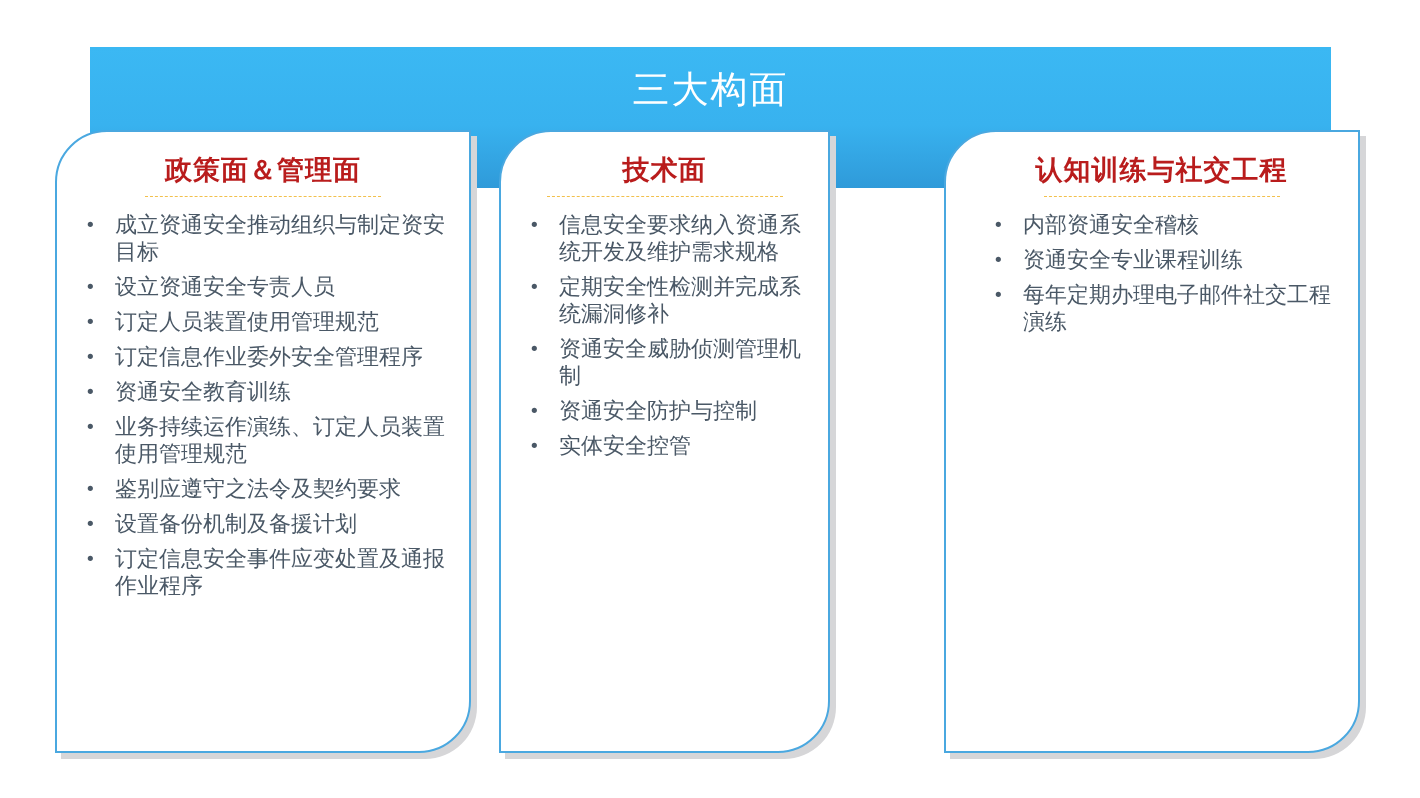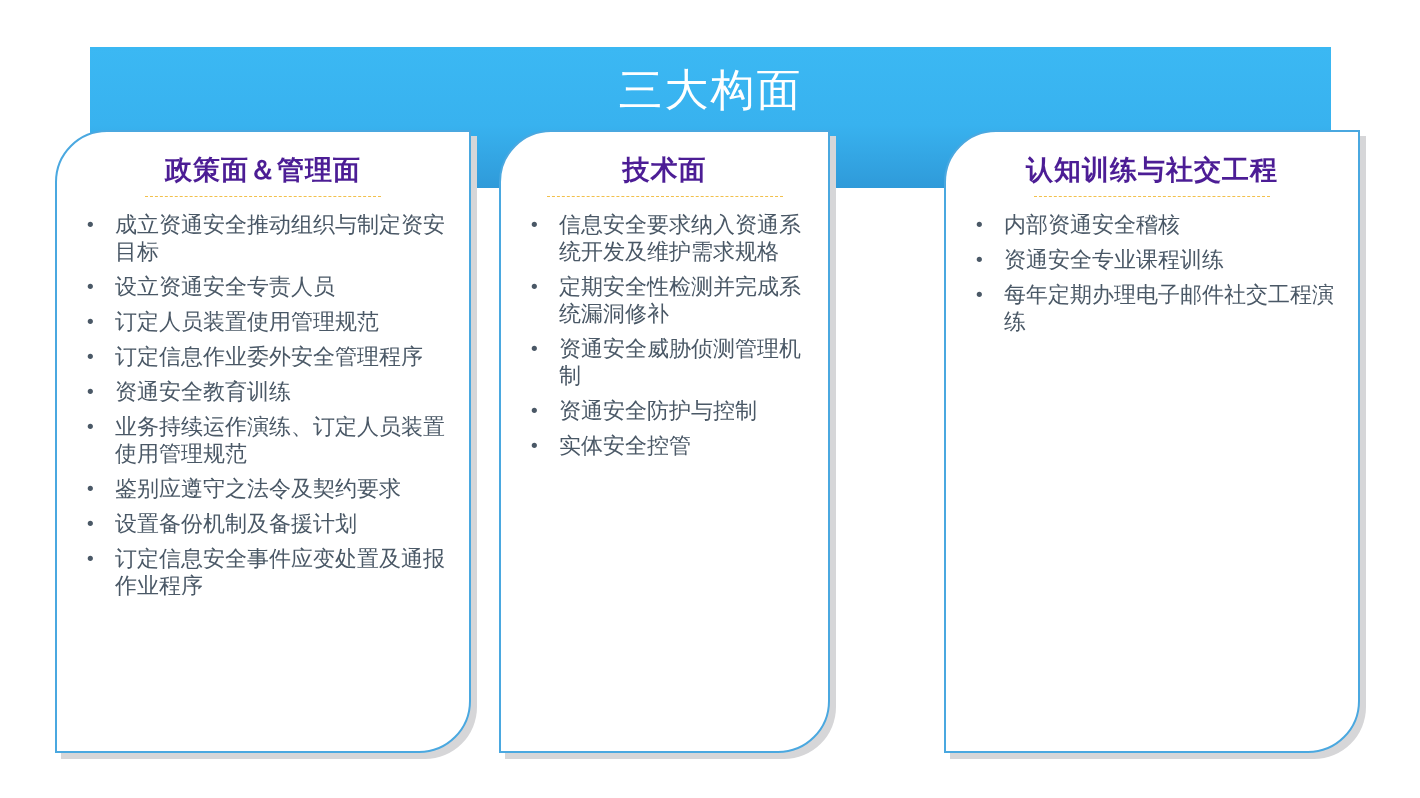--- a/index.html
+++ b/index.html
@@ -4,33 +4,33 @@
 <style>
   html, body { margin: 0; padding: 0; background: #ffffff; }
   body { width: 1420px; height: 798px; position: relative; overflow: hidden;
          font-family: "DejaVu Sans", "Liberation Sans", sans-serif; }
   .band {
     position: absolute; left: 90px; top: 47px; width: 1241px; height: 141px;
     background: linear-gradient(to bottom, #3bb8f3 0%, #38b2ef 55%, #2f9ad9 100%);
   }
   .band-title {
     position: absolute; left: 0; right: 0; top: 18px; text-align: center;
-    color: #ffffff; font-size: 44px; letter-spacing: 2px; line-height: 50px;
+    color: #ffffff; font-size: 37px; letter-spacing: 2px; line-height: 50px;
   }
   .card {
     position: absolute; top: 130px; height: 623px; background: #ffffff;
     border: 2px solid #4aa8e0; box-sizing: border-box;
     border-top-left-radius: 52px; border-bottom-right-radius: 52px;
     box-shadow: 6px 6px 0 #d6d6d8;
   }
   .card.c1 { left: 55px; width: 416px; }
   .card.c2 { left: 499px; width: 331px; }
-  .card.c3 { left: 944px; width: 416px; }
+  .card.c3 { left: 944px; width: 416px; padding-left: 19px; }
   .card-title {
-    text-align: center; color: #4c1d95; font-weight: bold; font-size: 27px;
+    text-align: center; color: #b91c1c; font-weight: bold; font-size: 27px;
     margin-top: 20px; line-height: 36px; letter-spacing: 1px;
   }
   .divider {
     width: 236px; margin: 8px auto 0 auto; border-top: 1.5px dashed #f2c04c; height: 0;
   }
   ul.items {
     list-style: none; margin: 14px 0 0 0; padding: 0 20px 0 28px;
   }
   ul.items li {
     position: relative; padding-left: 30px; color: #4a5866;

